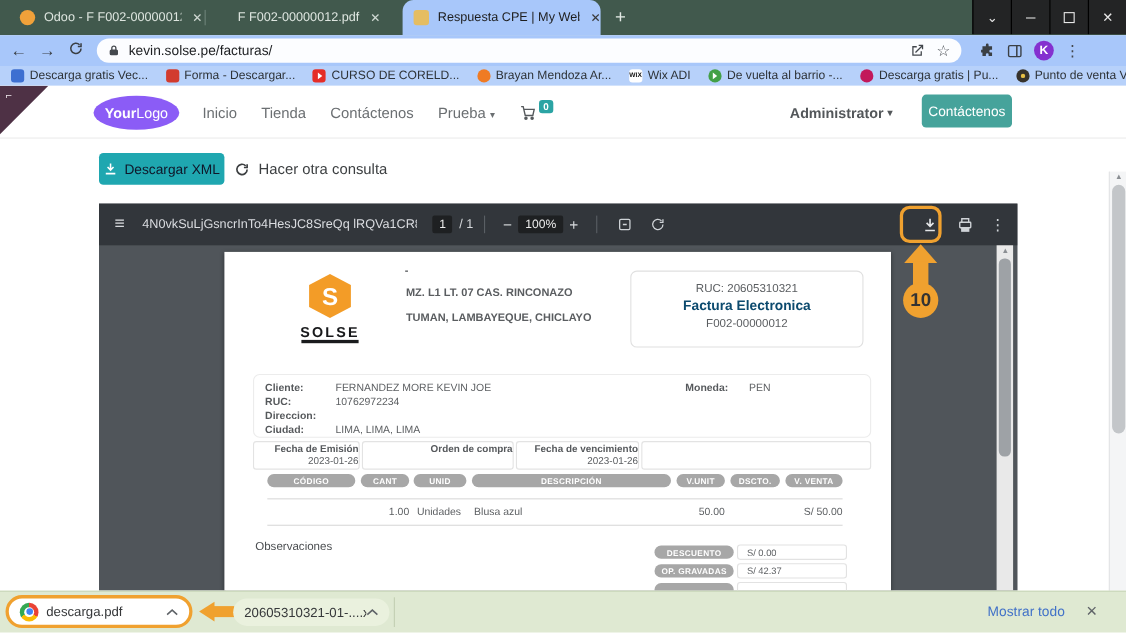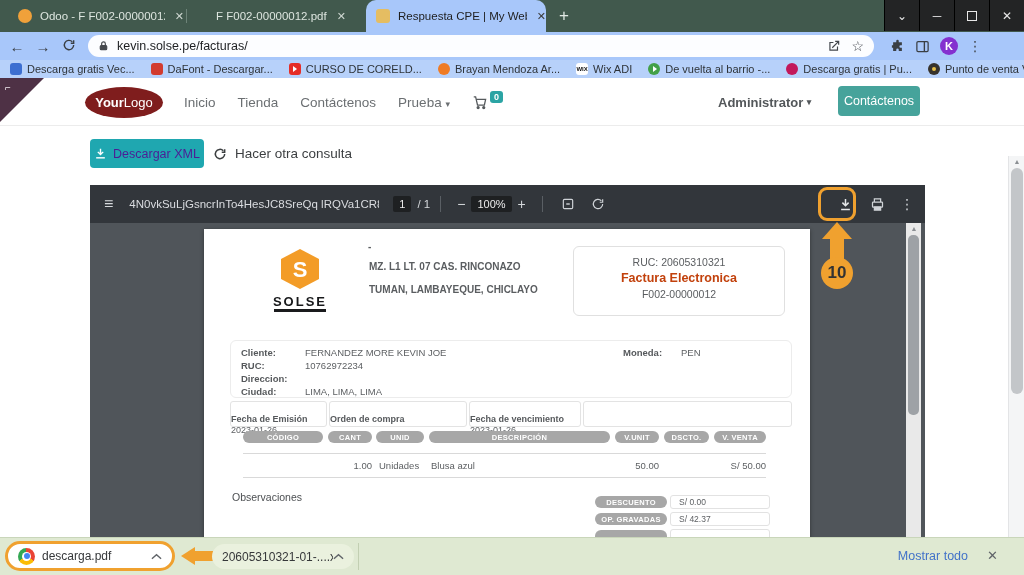--- a/index.html
+++ b/index.html
@@ -38,33 +38,33 @@
   .bm .bico { width:12px; height:12px; border-radius:3px; margin-right:5px; flex:none;
               display:flex; align-items:center; justify-content:center; }
 
   
   .webpage { left:0; top:78px; width:1024px; height:459px; background:#fff; overflow:hidden; }
   .ribbon { left:0; top:0; width:0; height:0; border-top:44px solid #4e3145;
             border-right:44px solid transparent; }
   .ribbon-glyph { left:5px; top:4px; color:#efe7ec; font-size:10px; }
   .sitehead { left:0; top:0; width:1024px; height:48px; background:#fff;
               border-bottom:1px solid #ececec; }
-  .yourlogo { left:85px; top:9px; width:78px; height:31px; background:#7f1d1d; border-radius:50%;
+  .yourlogo { left:85px; top:9px; width:78px; height:31px; background:#8b5cf6; border-radius:50%;
               display:flex; align-items:center; justify-content:center; color:#fff; font-size:13px; }
   .sitenav { left:184px; top:0; height:48px; display:flex; align-items:center; gap:22px;
              font-size:13.5px; color:#6b6f72; }
   .cartwrap { display:flex; align-items:flex-start; }
   .cartbadge { background:#2ba4a4; color:#fff; font-size:9px; border-radius:3px;
                padding:1px 4px; margin-left:2px; margin-top:-4px; font-weight:bold; }
   .account { left:718px; top:0; height:48px; display:flex; align-items:center;
              font-size:13px; color:#53575a; font-weight:bold; }
   .contactbtn { left:838px; top:8px; width:82px; height:30px; background:#46a39b; color:#fff;
                 border-radius:4px; font-size:12.5px; display:flex; align-items:center;
                 justify-content:center; }
-  .xmlbtn { left:90px; top:61px; width:114px; height:29px; background:#1fa7b0; color:#4c1d95;
+  .xmlbtn { left:90px; top:61px; width:114px; height:29px; background:#1fa7b0; color:#0f172a;
             border-radius:4px; font-size:12.5px; display:flex; align-items:center;
             justify-content:center; gap:6px; }
   .retry { left:213px; top:61px; height:29px; display:flex; align-items:center; gap:8px;
            font-size:13.5px; color:#3c3f41; }
 
   
   .viewer { left:90px; top:107px; width:835px; height:352px; background:#50555a; overflow:hidden; }
   .pdftb { left:0; top:0; width:835px; height:38px; background:#32363b; display:flex;
            align-items:center; color:#d6d9dc; }
   .pdffile { font-size:11.5px; color:#dadce0; margin-left:16px; max-width:250px;
@@ -78,27 +78,27 @@
   .pdfthumb { left:2px; top:12px; width:11px; height:180px; background:#9ea2a6; border-radius:5px; }
 
   
   .inv-lbl { font-weight:bold; color:#56595c; }
   .hex { left:74px; top:19px; }
   .solse { left:52px; top:65px; width:88px; text-align:center; font-weight:bold;
            letter-spacing:2px; color:#17181a; font-size:13px; }
   .solsebar { left:70px; top:80px; width:52px; height:3px; background:#1a1b1d; }
   .rucbox { left:369px; top:17px; width:212px; height:70px; border:1px solid #e0e0e0;
             border-radius:6px; text-align:center; padding-top:9px; font-size:10.5px; color:#5a5d60; }
-  .rucbox .big { font-weight:bold; font-size:12.5px; color:#c2410c; margin:3px 0; }
+  .rucbox .big { font-weight:bold; font-size:12.5px; color:#0c4a6e; margin:3px 0; }
   .clientbox { left:26px; top:111px; width:562px; height:58px; border:1px solid #ececec;
                border-radius:6px; font-size:9.5px; color:#5c5f62; }
   .crow { position:absolute; left:10px; }
   .dateband { left:26px; top:172px; width:562px; height:26px; display:flex; }
-  .dcell { border:1px solid #e3e3e3; border-radius:3px; margin-right:2px; text-align:left;
-           font-size:9px; color:#5c5f62; padding-top:12px; line-height:11px; }
+  .dcell { border:1px solid #e3e3e3; border-radius:3px; margin-right:2px; text-align:right;
+           font-size:9px; color:#5c5f62; padding-top:1px; line-height:11px; }
   .pill { position:absolute; height:12px; background:#a7a7a7; border-radius:6px; color:#fff;
           font-size:7.5px; font-weight:bold; display:flex; align-items:center;
           justify-content:center; letter-spacing:.3px; }
   .thr { position:absolute; left:39px; width:523px; height:1px; background:#d9d9d9; }
   .cell { position:absolute; font-size:9.5px; color:#5c5f62; }
   .totval { position:absolute; left:466px; width:100px; height:14px; border:1px solid #e2e2e2;
             border-radius:3px; font-size:8.5px; color:#5c5f62; padding:1px 0 0 8px; }
 
   
   .annrect { border:3px solid #f0a12f; border-radius:9px; }
@@ -198,21 +198,21 @@
   <span class="tbicon" style="font-size:14px;margin-right:8px;">⋮</span>
 </div>
 
 <div class="abs bookbar">
   <span class="bm">
       <span class="bico" style="background:#3d6fd1;"></span>
       <span>Descarga gratis Vec...</span>
     </span>
   <span class="bm">
       <span class="bico" style="background:#d23b2e;"></span>
-      <span>DaFont - Descargar...</span>
+      <span>Forma - Descargar...</span>
     </span>
   <span class="bm">
       <span class="bico" style="background:#e52d27;">
         <span style="width:0;height:0;border-left:4px solid #fff;border-top:3px solid transparent;border-bottom:3px solid transparent;margin-left:1px;"></span>
       </span>
       <span>CURSO DE CORELD...</span>
     </span>
   <span class="bm">
       <span class="bico" style="background:#ef7b24;border-radius:50%;"></span>
       <span>Brayan Mendoza Ar...</span>

